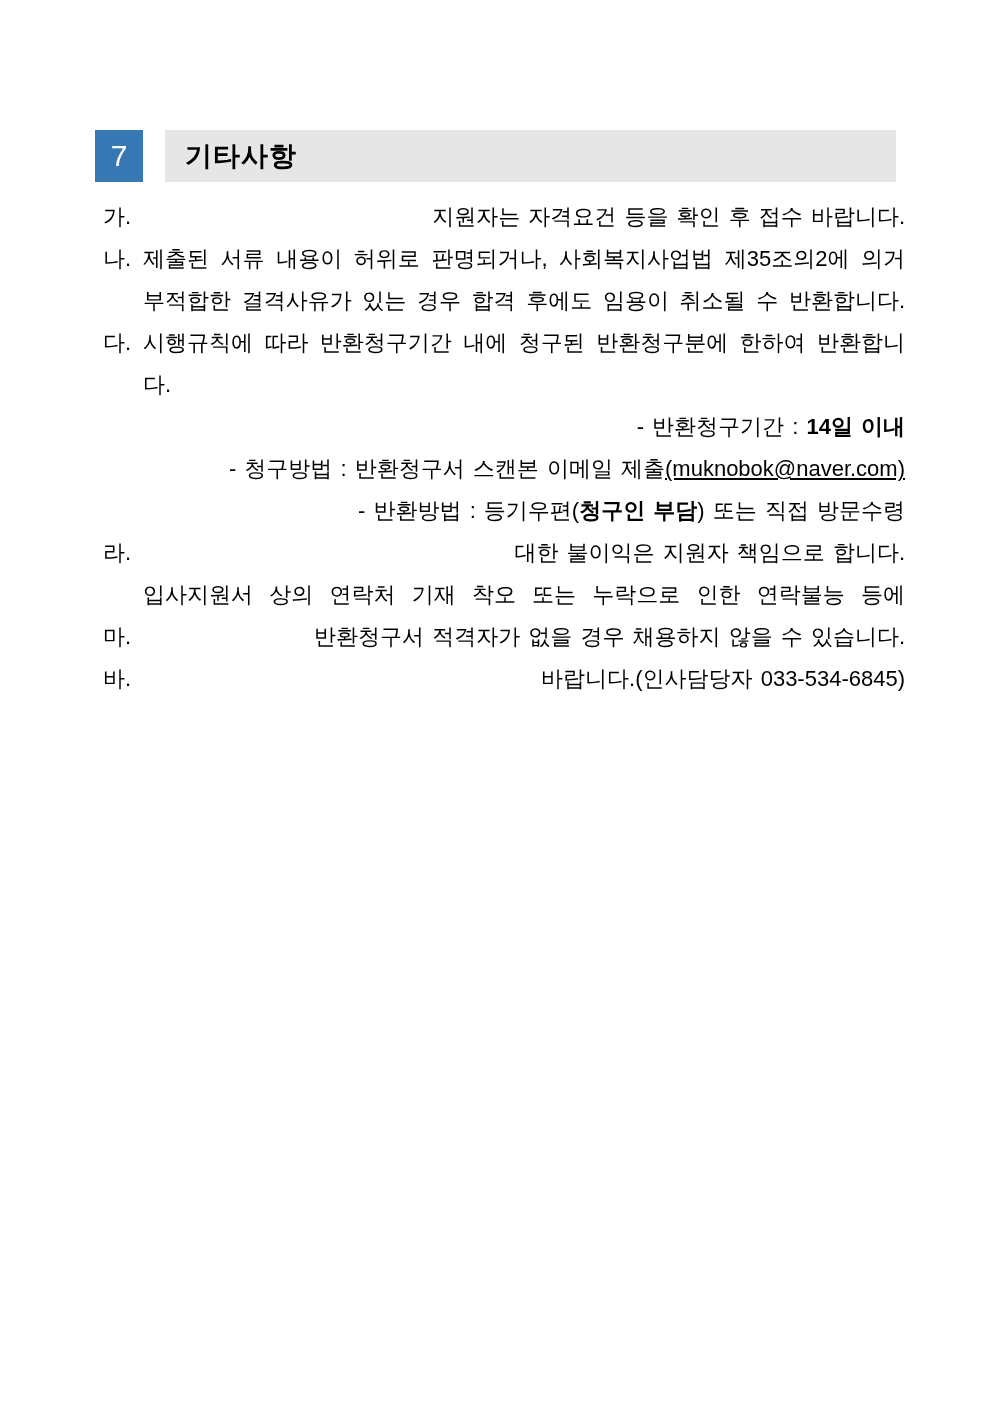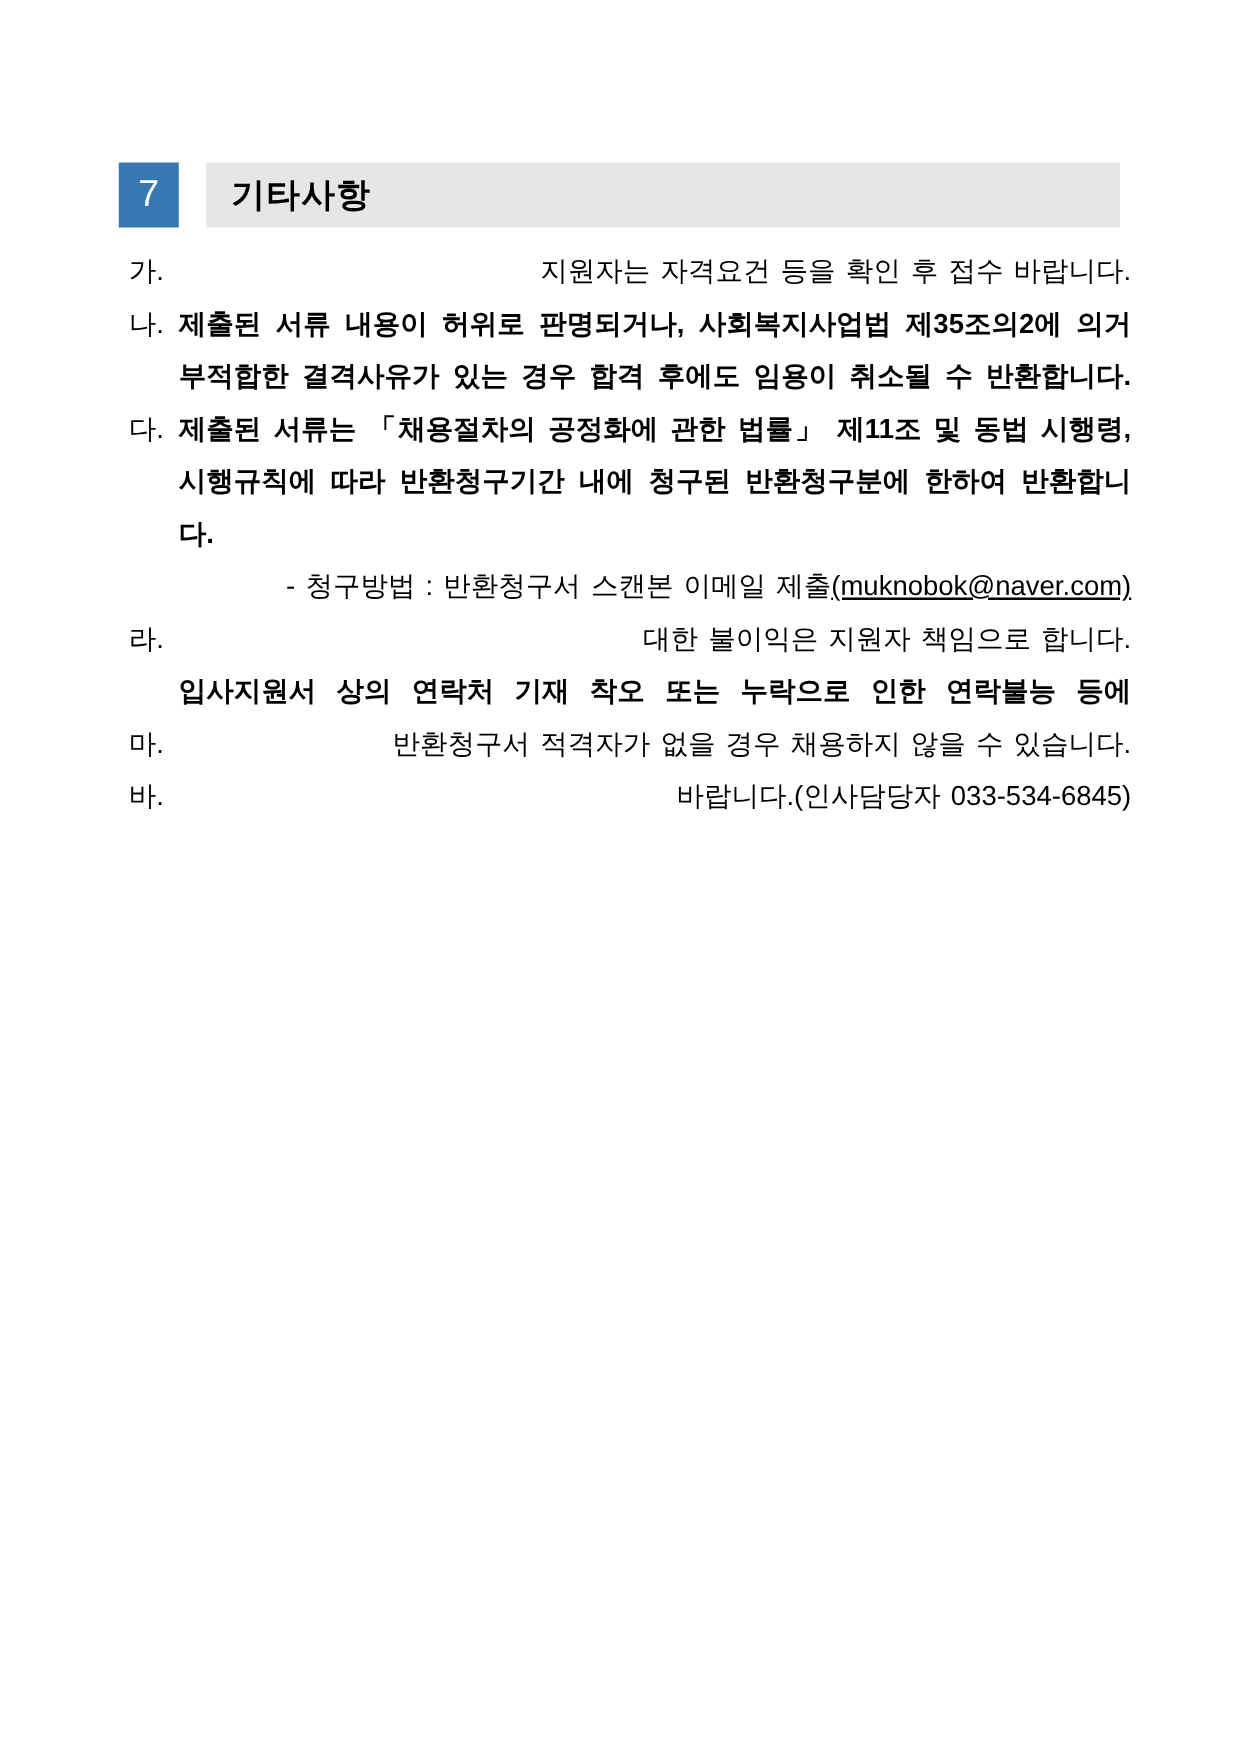--- a/index.html
+++ b/index.html
@@ -65,21 +65,20 @@
     flex-shrink: 0;
   }
   .item-body {
     flex: 1;
     min-width: 0;
   }
   .line { text-align: right; white-space: normal; }
   .line.j {
     text-align: justify;
     text-align-last: justify;
-    font-weight: bold;
   }
   .b { font-weight: bold; }
   .u { text-decoration: underline; }
 </style>
 </head>
 <body>
 
 <div class="section-header">
   <div class="num-box">7</div>
   <div class="title-bar">
@@ -97,23 +96,24 @@
     <div class="item">
       <div class="item-label">나.</div>
       <div class="item-body">
         <div class="line j"><span>제출된 서류 내용이 허위로 판명되거나, 사회복지사업법 제35조의2에 의거</span></div>
         <div class="line j"><span>부적합한 결격사유가 있는 경우 합격 후에도 임용이 취소될 수 반환합니다.</span></div>
       </div>
     </div>
     <div class="item">
       <div class="item-label">다.</div>
       <div class="item-body">
-        <div class="line j"><span>제출된 서류는 「채용절차의 공정화에 관한 법률」 제11조 및 동법 시행령,</span></div>
         <div class="line j"><span>시행규칙에 따라 반환청구기간 내에 청구된 반환청구분에 한하여 반환합니다.</span></div>
+        <div class="line"><span>- 반환청구기간 : </span><span class="b">14일 이내</span></div>
         <div class="line"><span>- 청구방법 : 반환청구서 스캔본 이메일 제출</span><span class="u">(muknobok@naver.com)</span></div>
+        <div class="line"><span>- 반환방법 : 등기우편(</span><span class="b">청구인 부담</span><span>) 또는 직접 방문수령</span></div>
       </div>
     </div>
     <div class="item">
       <div class="item-label">라.</div>
       <div class="item-body">
         <div class="line"><span>대한 불이익은 지원자 책임으로 합니다.</span></div>
         <div class="line j"><span>입사지원서 상의 연락처 기재 착오 또는 누락으로 인한 연락불능 등에</span></div>
       </div>
     </div>
     <div class="item">

